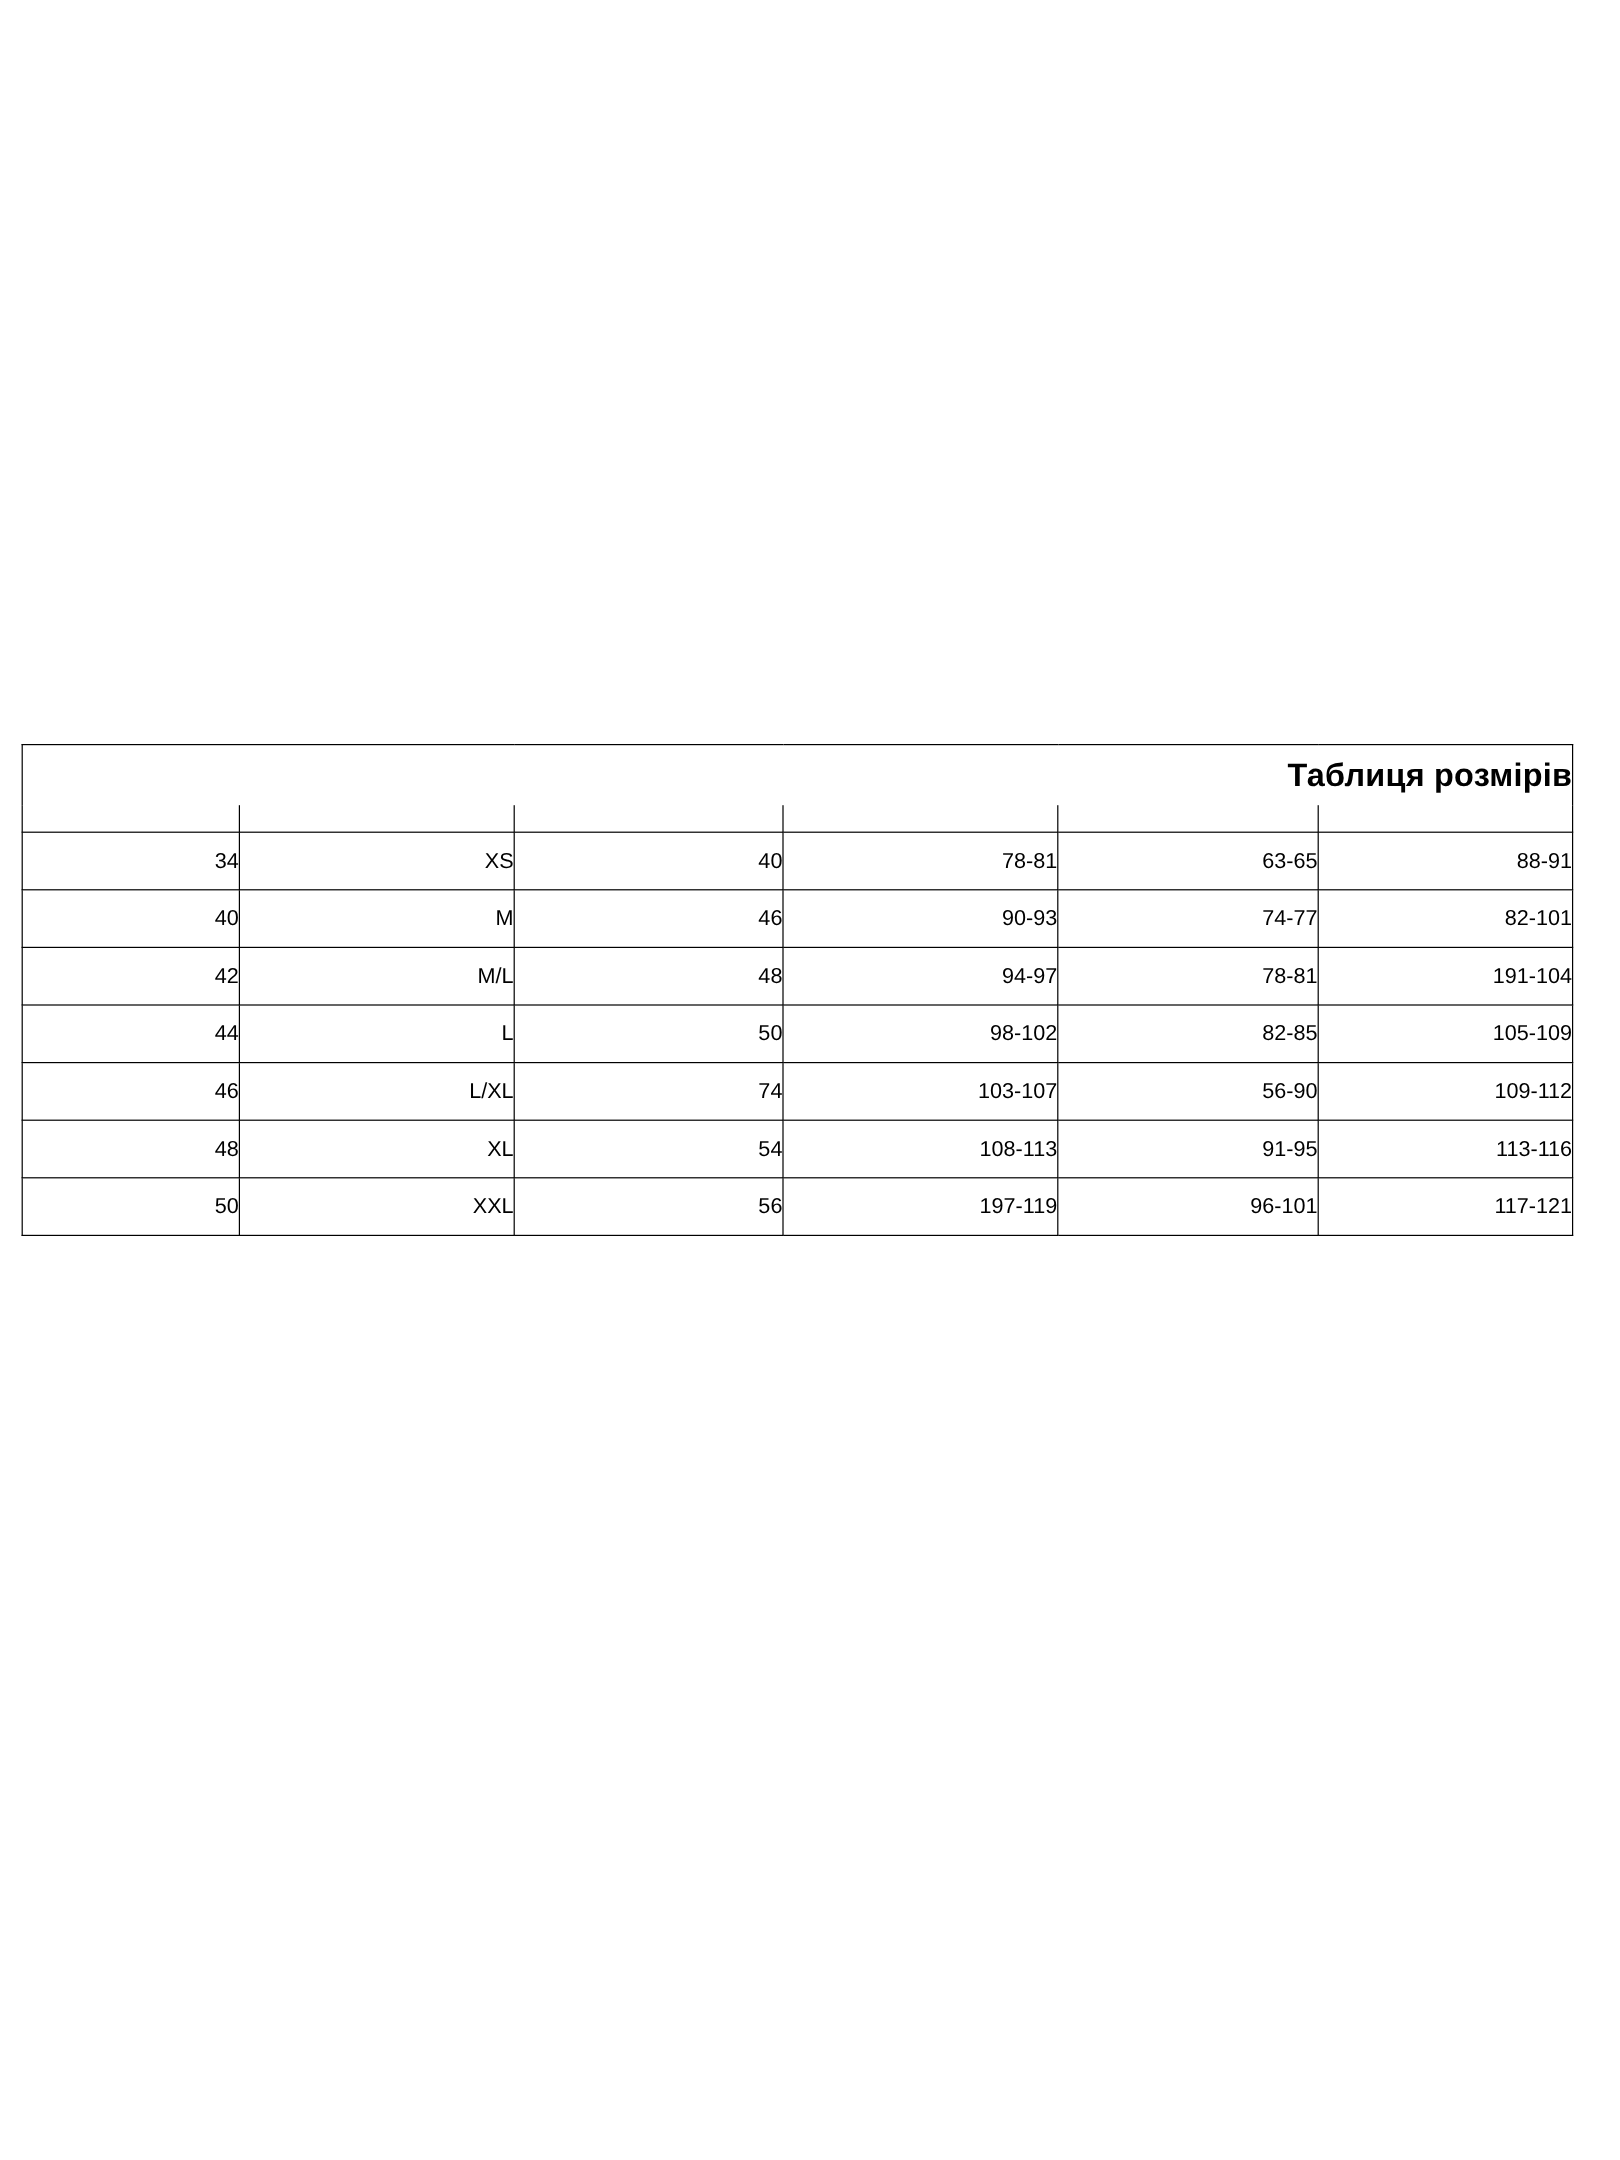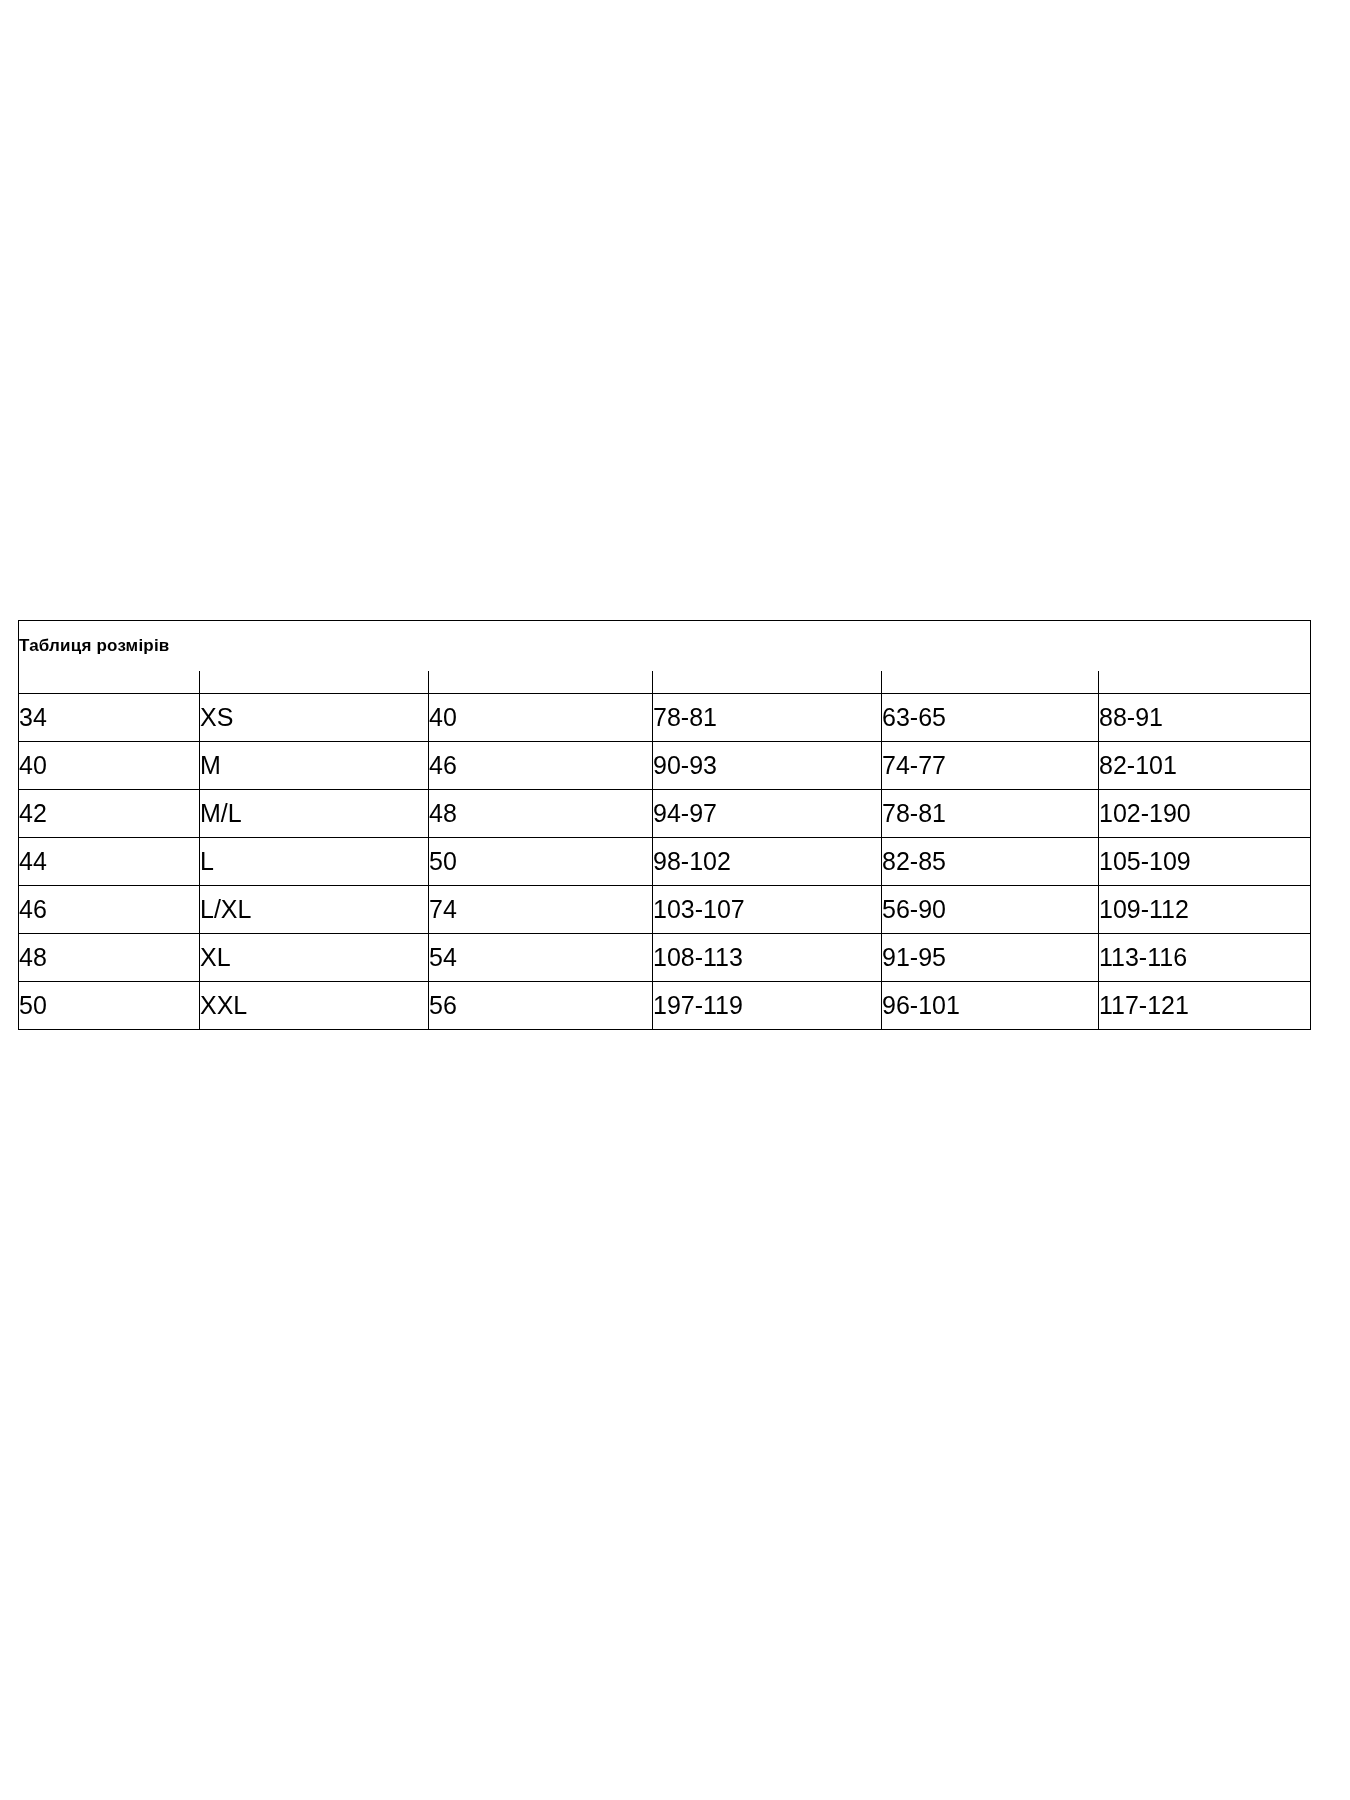--- a/index.html
+++ b/index.html
@@ -39,23 +39,23 @@
     padding: 0;
     vertical-align: middle;
     background: #ffffff;
   }
   
   tr.title-row td {
     border: none;
     border-left: 1px solid #000000;
     border-right: 1px solid #000000;
     border-top: 1px solid #000000;
-    text-align: left;
+    text-align: right;
     font-weight: bold;
-    font-size: 17px;
+    font-size: 27px;
     height: 50px;
     letter-spacing: 0.2px;
   }
   tr.spacer-row td {
     border: none;
     border-left: 1px solid #000000;
     border-right: 1px solid #000000;
     border-bottom: 1px solid #000000;
     height: 22px;
   }
@@ -64,23 +64,23 @@
   }
   thead tr.head-row th {
     font-weight: bold;
     font-size: 24.5px;
     text-align: center;
     line-height: 1.14;
     height: 84px;
     padding: 2px 6px;
   }
   tbody tr td {
-    font-size: 25px;
+    font-size: 18px;
     height: 47px;
-    text-align: left;
+    text-align: right;
     padding-left: 10px;
     white-space: nowrap;
   }
   
   col.c0 { width: 181px; }
   col.c1 { width: 229px; }
   col.c2 { width: 224px; }
   col.c3 { width: 229px; }
   col.c4 { width: 217px; }
   col.c5 { width: 212px; }
@@ -128,21 +128,21 @@
           <td>90-93</td>
           <td>74-77</td>
           <td>82-101</td>
         </tr>
         <tr>
           <td>42</td>
           <td>M/L</td>
           <td>48</td>
           <td>94-97</td>
           <td>78-81</td>
-          <td>102-190</td>
+          <td>191-104</td>
         </tr>
         <tr>
           <td>44</td>
           <td>L</td>
           <td>50</td>
           <td>98-102</td>
           <td>82-85</td>
           <td>105-109</td>
         </tr>
         <tr>

